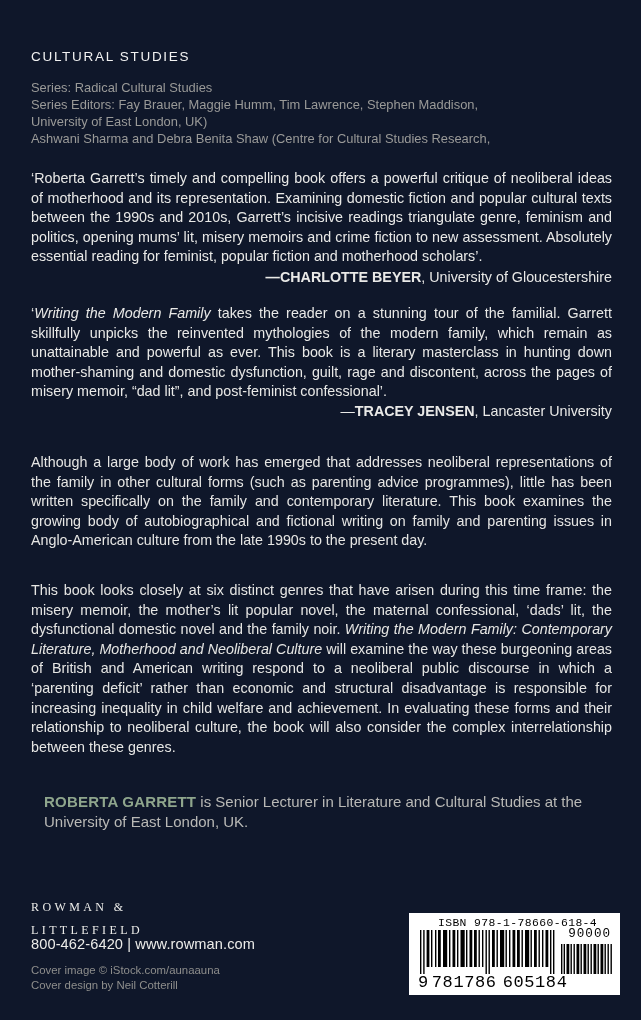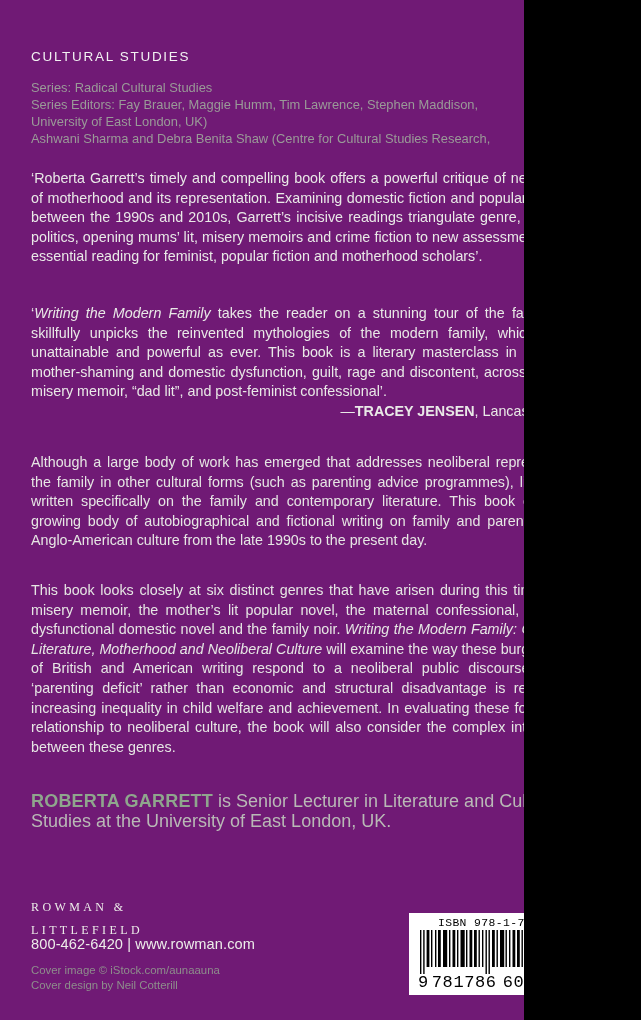--- a/index.html
+++ b/index.html
@@ -2,23 +2,23 @@
 <html><head>
 <meta charset="utf-8">
 <style>
   html, body {
     margin: 0;
     padding: 0;
     background: #000000;
   }
   .cover {
     position: relative;
-    width: 524px;
+    width: 641px;
     height: 1020px;
-    background: #701a75;
+    background: #0f172a;
     overflow: hidden;
     font-family: "Liberation Sans", sans-serif;
     -webkit-font-smoothing: antialiased;
   }
   .inner {
     position: absolute;
     left: 31px;
     top: 0;
     width: 582px;
     height: 100%;
@@ -87,24 +87,24 @@
     text-justify: inter-word;
     margin: 0;
   }
   .body-para i { font-style: italic; }
   .bp1 { top: 453px; }
   .bp2 { top: 581px; }
 
   
   .bio {
     position: absolute;
-    left: 0;
+    left: 13px;
     top: 792px;
     width: 581px;
-    font-size: 18px;
+    font-size: 15px;
     line-height: 19.6px;
     color: #b9b9b6;
   }
   .bio .name {
     font-weight: 700;
     color: #8fa68d;
     letter-spacing: 0.2px;
   }
 
   
@@ -206,20 +206,21 @@
 
     <div class="series">
       <div>Series: Radical Cultural Studies</div>
       <div>Series Editors: Fay Brauer, Maggie Humm, Tim Lawrence, Stephen Maddison,</div>
       <div>University of East London, UK)</div>
       <div>Ashwani Sharma and Debra Benita Shaw (Centre for Cultural Studies Research,</div>
     </div>
 
     <div class="quote q1">
       <p>‘Roberta Garrett’s timely and compelling book offers a powerful critique of neoliberal ideas of motherhood and its representation. Examining domestic fiction and popular cultural texts between the 1990s and 2010s, Garrett’s incisive readings triangulate genre, feminism and politics, opening mums’ lit, misery memoirs and crime fiction to new assessment. Absolutely essential reading for feminist, popular fiction and motherhood scholars’.</p>
+      <span class="attrib"><span class="dash">—</span><b>CHARLOTTE BEYER</b><span>, University of Gloucestershire</span></span>
     </div>
 
     <div class="quote q2">
       <p><span>‘</span><i>Writing the Modern Family</i><span> takes the reader on a stunning tour of the familial. Garrett skillfully unpicks the reinvented mythologies of the modern family, which remain as unattainable and powerful as ever. This book is a literary masterclass in hunting down mother-shaming and domestic dysfunction, guilt, rage and discontent, across the pages of misery memoir, “dad lit”, and post-feminist confessional’.</span><span class="inlineattrib"><span class="dash">—</span><b>TRACEY JENSEN</b><span>, Lancaster University</span></span></p>
     </div>
 
     <p class="body-para bp1">Although a large body of work has emerged that addresses neoliberal representations of the family in other cultural forms (such as parenting advice programmes), little has been written specifically on the family and contemporary literature. This book examines the growing body of autobiographical and fictional writing on family and parenting issues in Anglo-American culture from the late 1990s to the present day.</p>
 
     <p class="body-para bp2"><span>This book looks closely at six distinct genres that have arisen during this time frame: the misery memoir, the mother’s lit popular novel, the maternal confessional, ‘dads’ lit, the dysfunctional domestic novel and the family noir. </span><i>Writing the Modern Family: Contemporary Literature, Motherhood and Neoliberal Culture</i><span> will examine the way these burgeoning areas of British and American writing respond to a neoliberal public discourse in which a ‘parenting deficit’ rather than economic and structural disadvantage is responsible for increasing inequality in child welfare and achievement. In evaluating these forms and their relationship to neoliberal culture, the book will also consider the complex interrelationship between these genres.</span></p>
 

